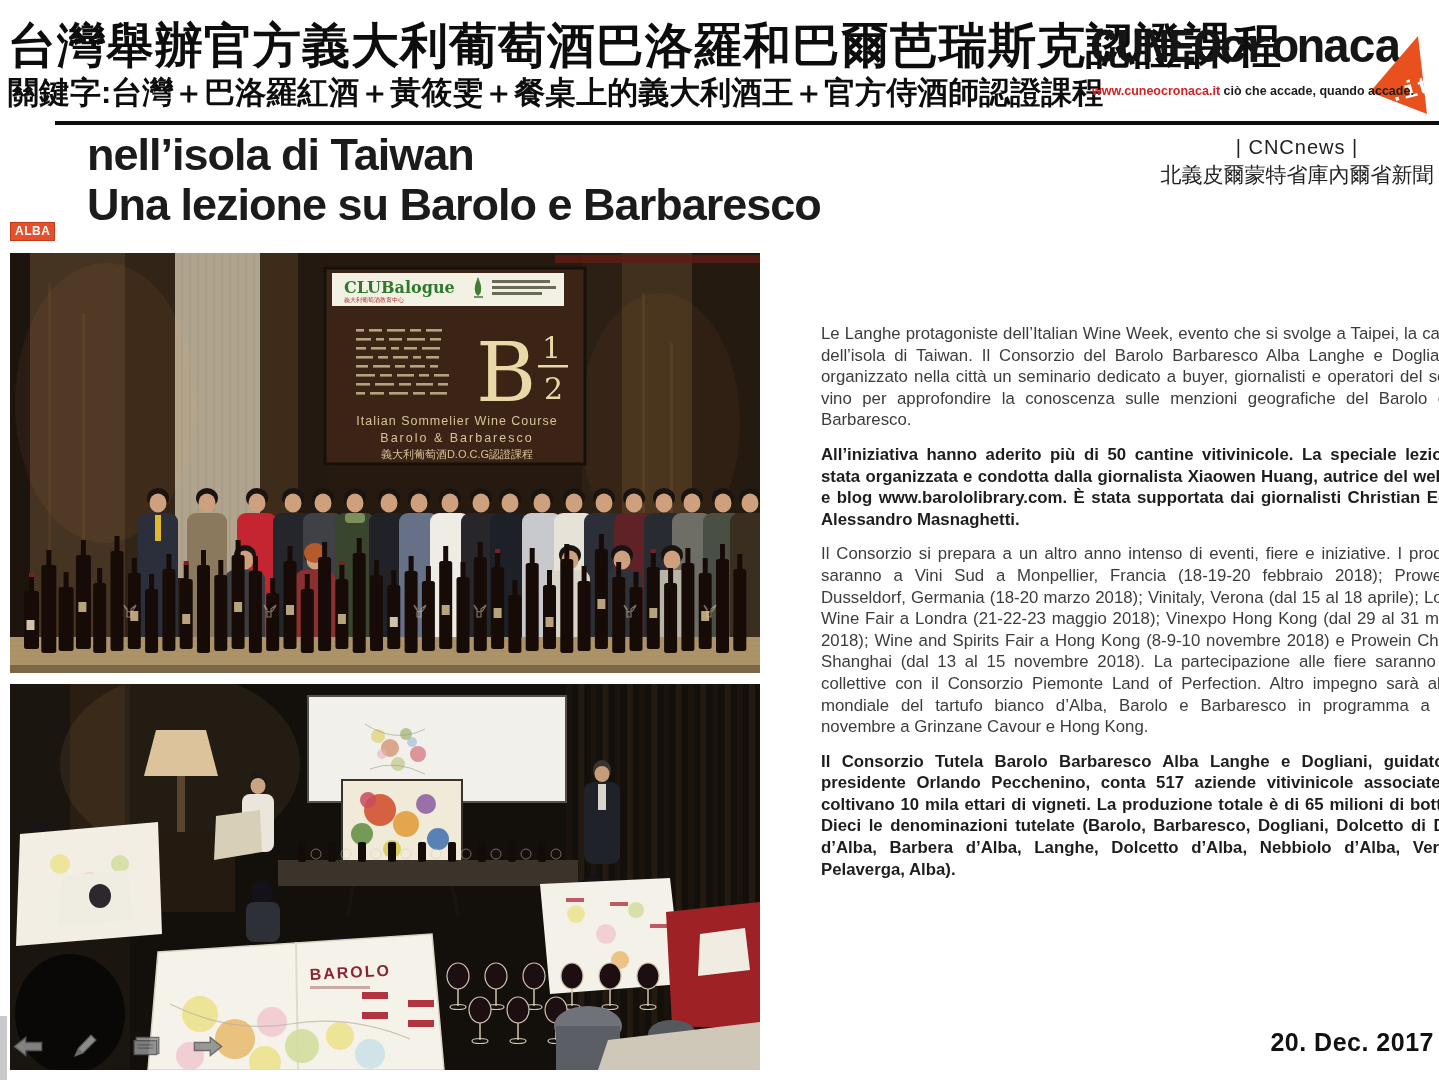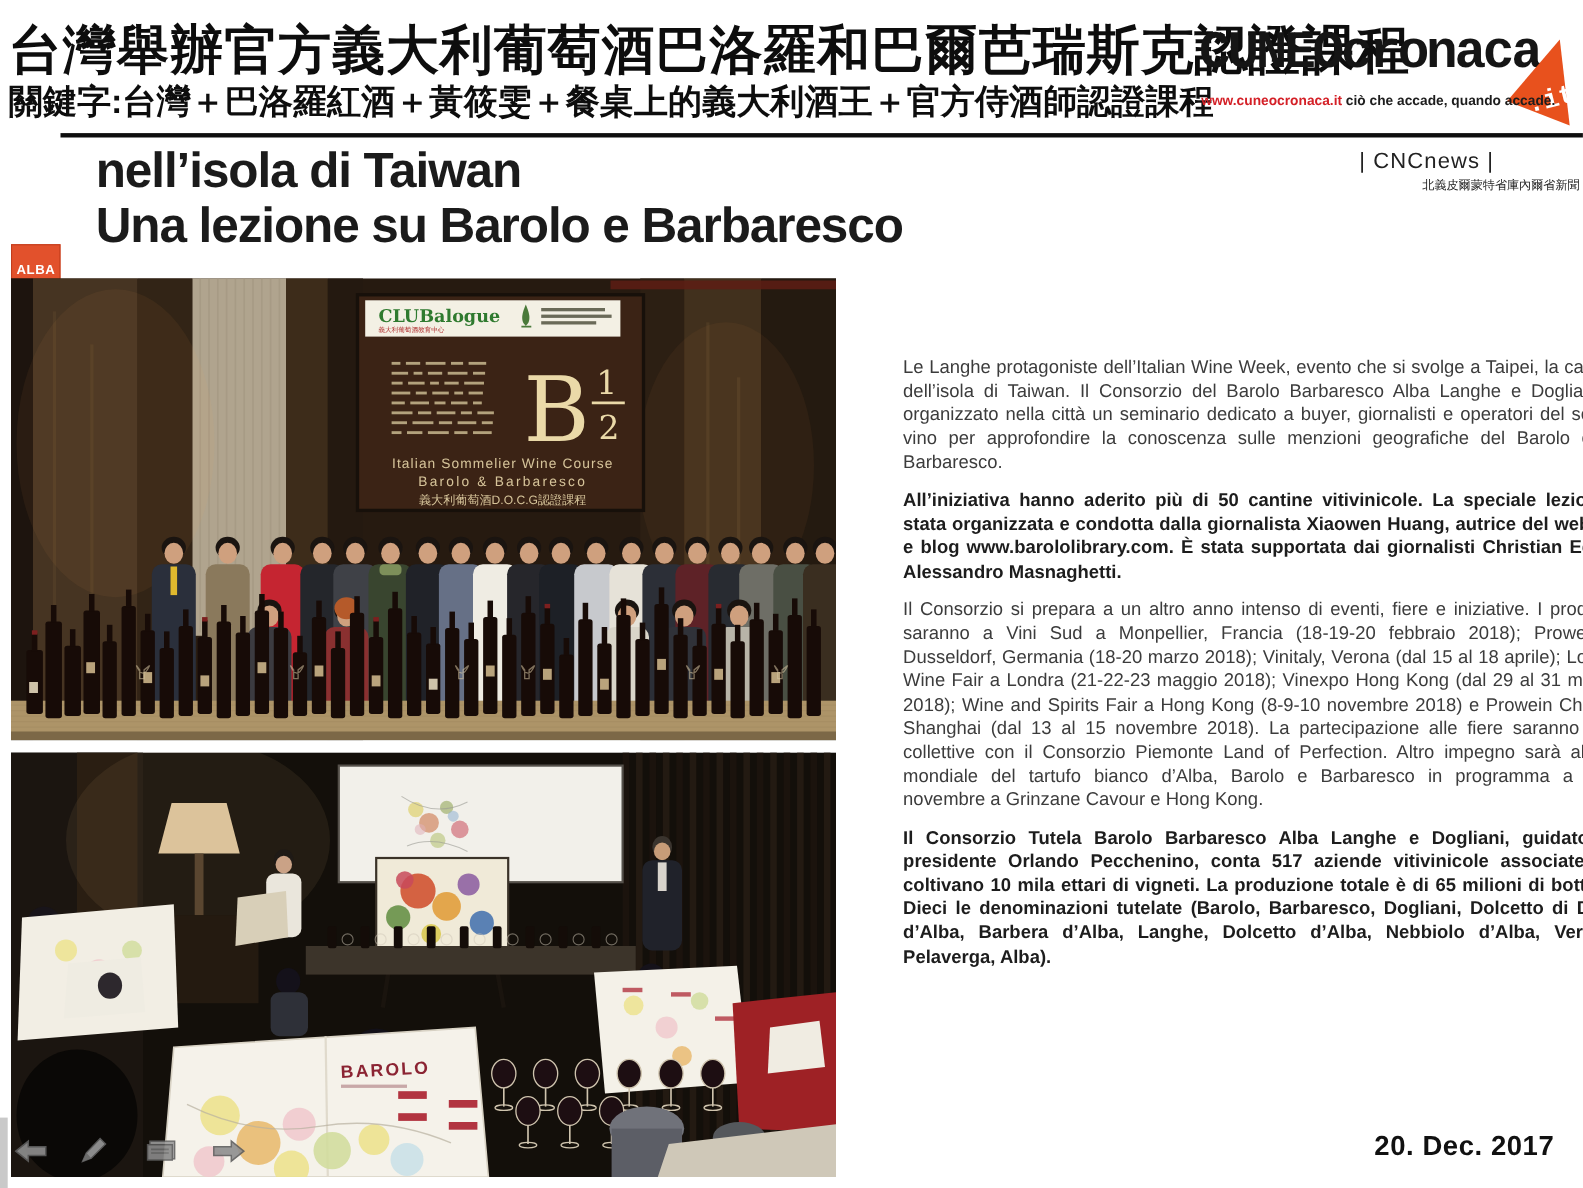--- a/index.html
+++ b/index.html
@@ -35,44 +35,44 @@
 
   .top-rule { position:absolute; left:55px; top:121px; width:1384px; height:4px; background:#0e0e0e; }
 
   
   .title {
     position:absolute; left:87px; top:130px; width:880px;
     font-size:45px; line-height:50px; font-weight:bold; letter-spacing:-1px; color:#1b1b1b;
   }
   .cnc { position:absolute; left:1158px; top:136px; width:278px; text-align:center; color:#222; }
   .cnc-tag { font-size:20px; letter-spacing:1px; }
-  .cnc-sub { font-size:11px; margin-top:2px; font-family:"DejaVu Sans","Liberation Sans",sans-serif;text-align:right; }
+  .cnc-sub { font-size:21px; margin-top:2px; font-family:"DejaVu Sans","Liberation Sans",sans-serif; }
 
   .badge {
     position:absolute; left:10px; top:222px; background:#e2512c; color:#fff;
-    font-size:12px; font-weight:bold; padding:15px 4px 2px; letter-spacing:0.5px;
+    font-size:12px; font-weight:bold; padding:1px 4px 2px; letter-spacing:0.5px;
     border:1px solid #c23c1c;
   }
 
   
   .photo1 { position:absolute; left:10px; top:253px; width:750px; height:420px; }
   .photo2 { position:absolute; left:10px; top:684px; width:750px; height:386px; }
   .photo1 svg, .photo2 svg { display:block; }
 
   
   .body-col {
     position:absolute; left:821px; top:323px; width:659px;
     font-size:16.8px; line-height:21.6px; color:#3c3c3c;
     text-align:justify;
   }
   .body-col p { margin:0 0 13px 0; }
   .body-col p.bold { font-weight:bold; color:#1d1d1d; }
 
   .date {
-    position:absolute; right:26px; top:1028px; font-size:25px; font-weight:bold;
+    position:absolute; right:5px; top:1028px; font-size:25px; font-weight:bold;
     color:#111; letter-spacing:0.5px;
   }
 
   
   .viewer-controls {
     position:absolute; left:12px; top:1033px; display:flex; gap:26px; align-items:center;
     opacity:0.9;
   }
   .vc-btn { width:34px; height:26px; cursor:pointer; background:transparent; border:none; padding:0; }
   .vc-btn svg { display:block; }

